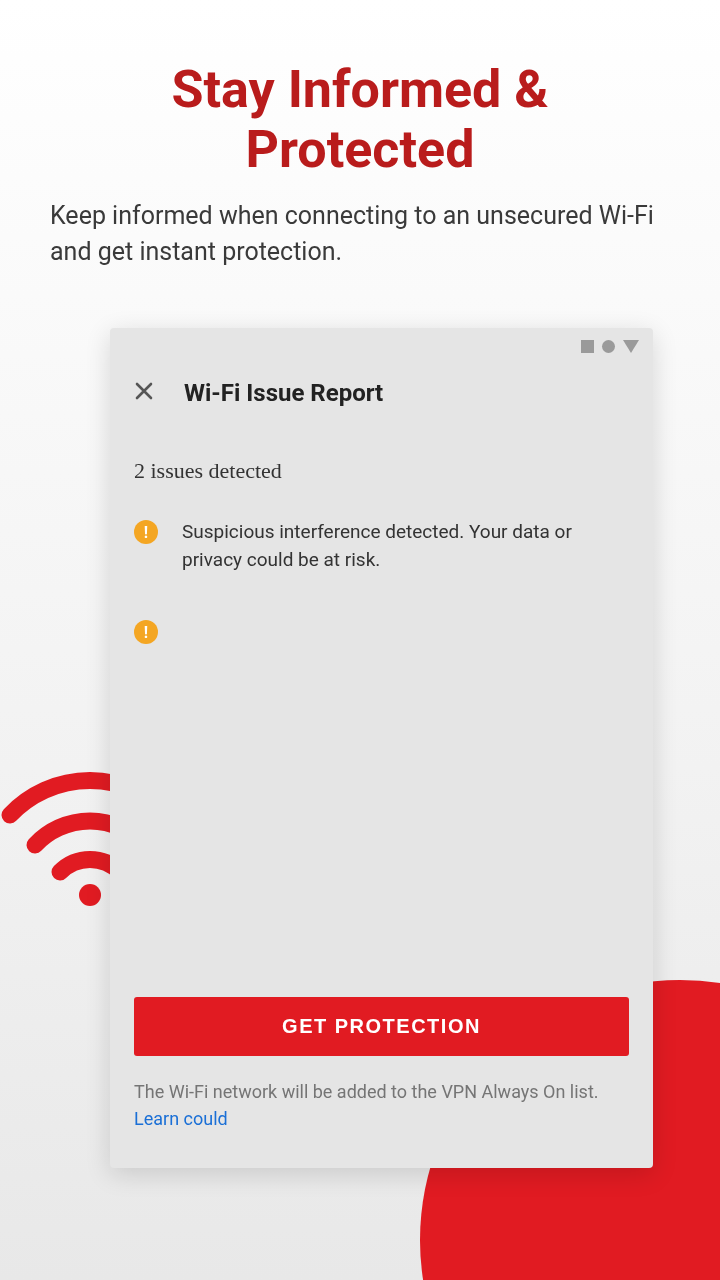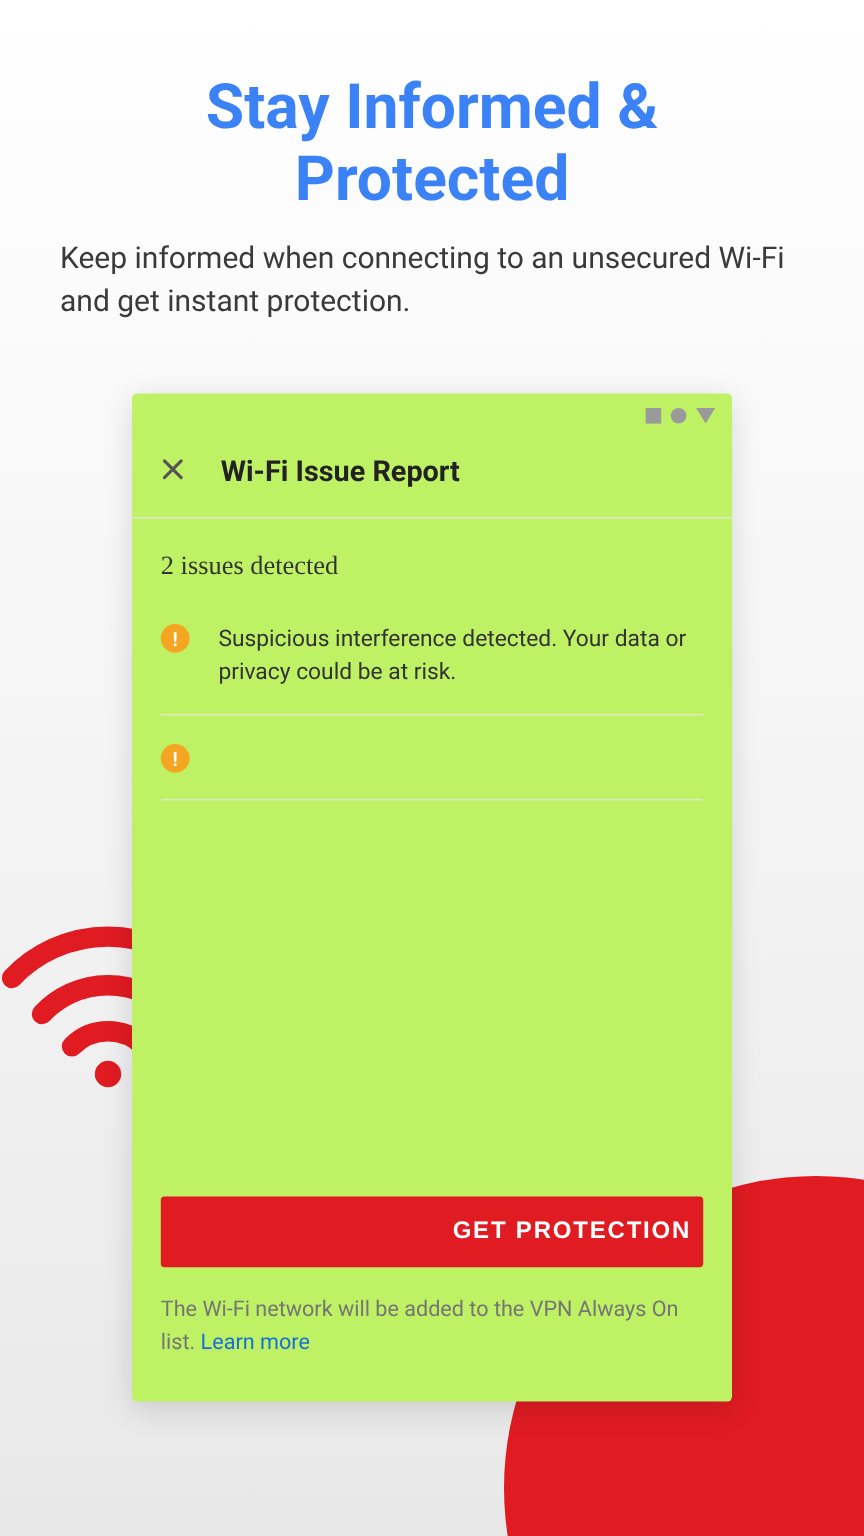--- a/index.html
+++ b/index.html
@@ -7,38 +7,38 @@
   body {
     font-family: -apple-system, BlinkMacSystemFont, "Segoe UI", Roboto, Arial, sans-serif;
     background: linear-gradient(180deg, #ffffff 0%, #f2f2f2 60%, #e8e8e8 100%);
     position: relative;
   }
 
   .page-title {
     text-align: center;
     font-size: 52px;
     font-weight: 700;
-    color: #3b82f6;
+    color: #b91c1c;
     line-height: 1.15;
     padding: 60px 60px 18px;
   }
   .page-subtitle {
     font-size: 25px;
     color: #3a3a3a;
     line-height: 1.45;
     padding: 0 50px;
   }
 
   .phone-card {
     position: absolute;
     left: 110px;
     top: 328px;
-    width: 500px;
+    width: 543px;
     height: 840px;
-    background: #bef264;
+    background: #e5e5e5;
     border-radius: 4px;
     box-shadow: 0 6px 26px rgba(0,0,0,0.14);
     overflow: hidden;
     display: flex;
     flex-direction: column;
   }
   .status-icons {
     display: flex;
     justify-content: flex-end;
     align-items: center;
@@ -96,21 +96,21 @@
 
   .card-footer {
     margin-top: auto;
     padding: 20px 24px 36px;
   }
   .cta-btn {
     display: block;
     width: 100%;
     background: #e11b22;
     color: #ffffff;
-    text-align: right;
+    text-align: center;
     font-size: 20px;
     font-weight: 600;
     letter-spacing: 1.5px;
     padding: 18px 10px;
     border: none;
     border-radius: 3px;
     cursor: pointer;
     margin-top: 22px;
   }
   .footer-note {
@@ -186,16 +186,16 @@
       <div class="issue-text">Suspicious interference detected. Your data or privacy could be at risk.</div>
     </div>
     <div class="issue-item">
       <div class="issue-icon">!</div>
     </div>
   </div>
 
   <div class="card-footer">
     <button class="cta-btn">GET PROTECTION</button>
     <p class="footer-note">
-      <span>The Wi-Fi network will be added to the VPN Always On list. </span><span class="learn-link">Learn more</span>
+      <span>The Wi-Fi network will be added to the VPN Always On list. </span><span class="learn-link">Learn could</span>
     </p>
   </div>
 </div>
 
 </body></html>

